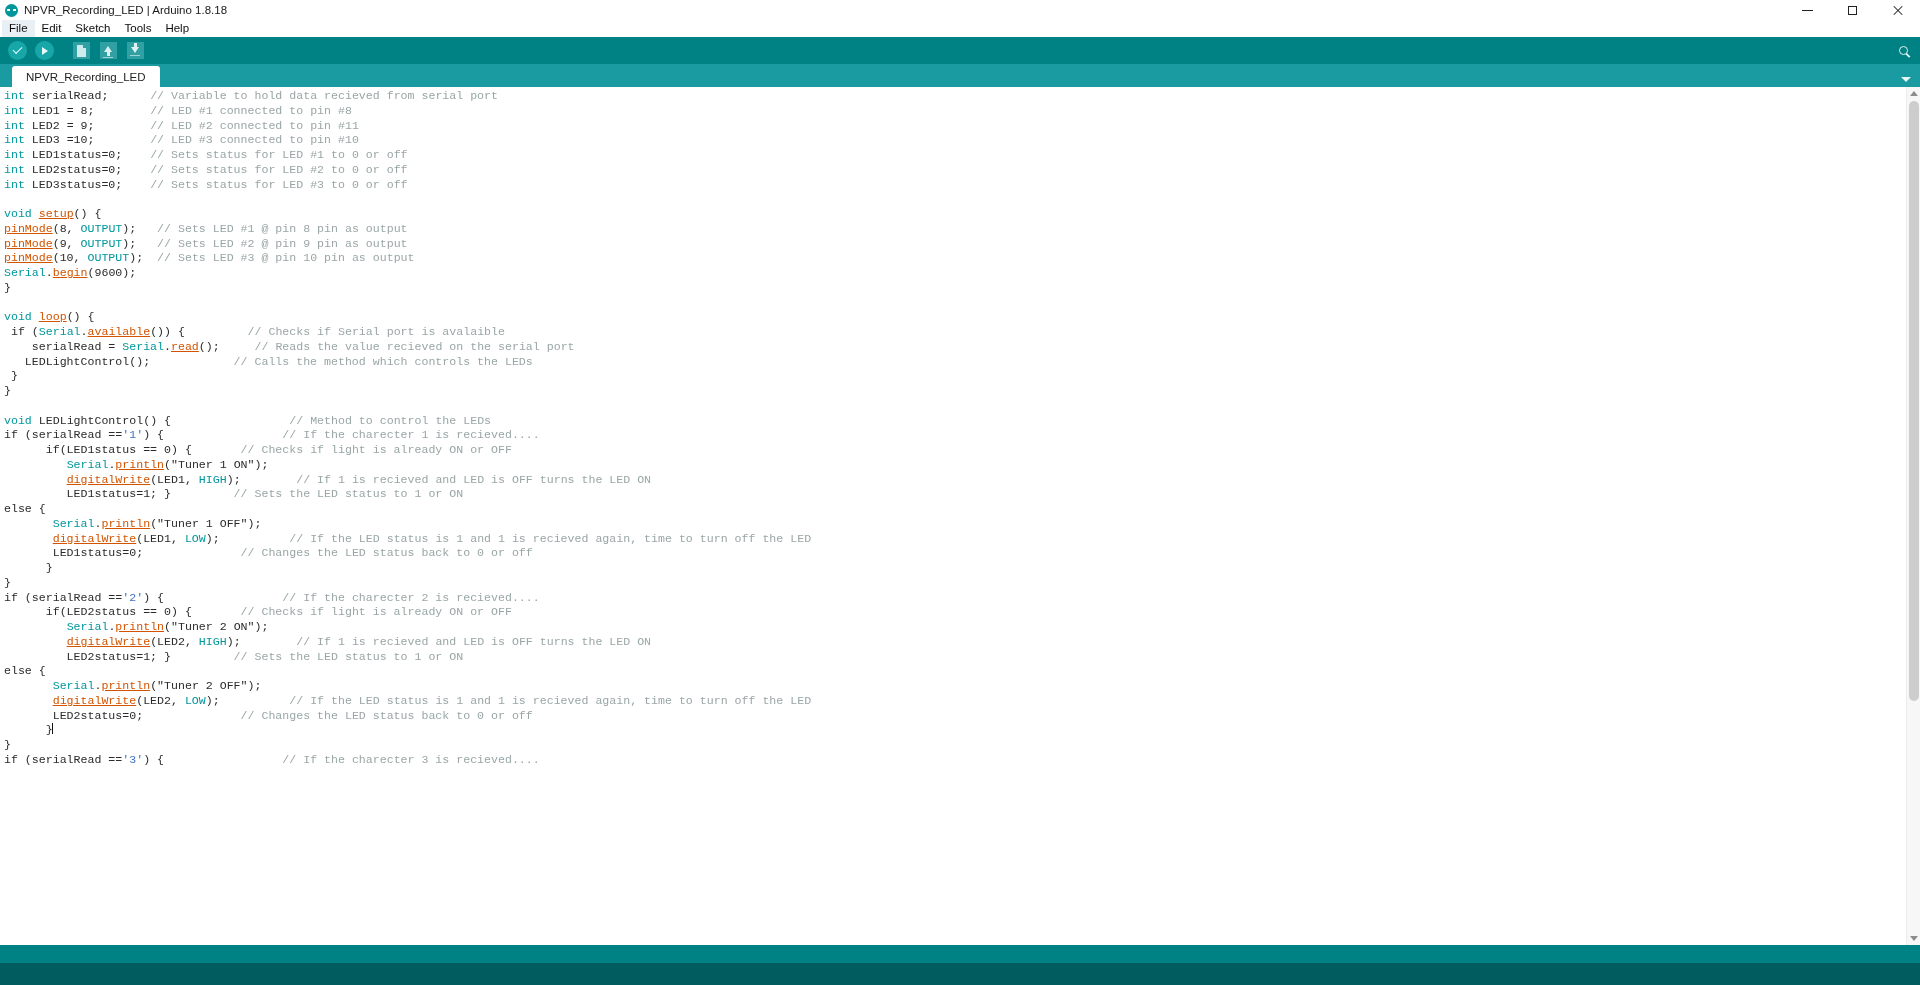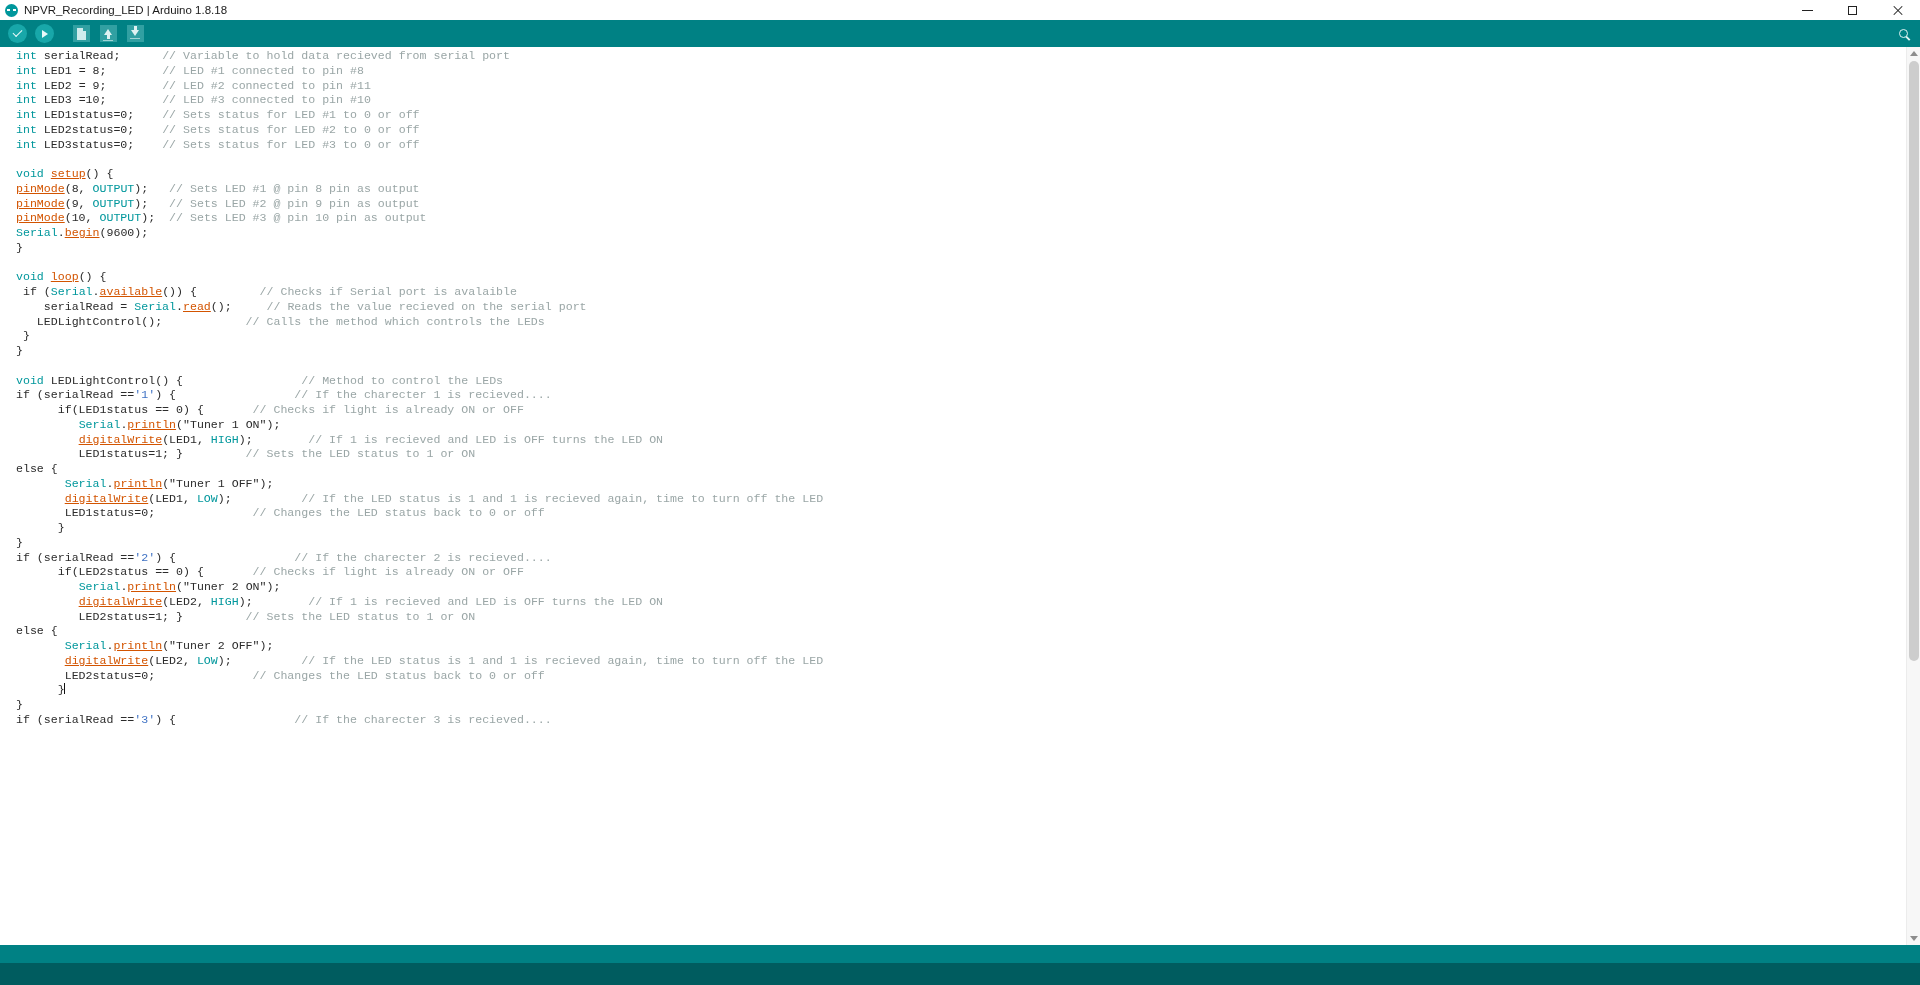--- a/index.html
+++ b/index.html
@@ -132,21 +132,21 @@
     border-left: 5px solid transparent; border-right: 5px solid transparent;
     border-top: 5px solid #e7f6f6;
   }
 
   
   .editor-wrap {
     flex: 1 1 auto; background: #ffffff; position: relative; overflow: hidden;
     display: flex;
   }
   .code {
-    flex: 1 1 auto; padding: 2px 0 0 16px;
+    flex: 1 1 auto; padding: 2px 0 0 4px;
     font-family: "Liberation Mono", "DejaVu Sans Mono", monospace;
     font-size: 11.6px; line-height: 14.75px; color: #2b2b2b;
     white-space: pre; overflow: hidden;
   }
   .ln { height: 14.75px; white-space: pre; }
   .k  { color: #00979c; }          
   .f  { color: #d35400; text-decoration: underline; }          
   .c  { color: #9aa6a6; }          
   .s  { color: #2b2b2b; }          
   .ch { color: #3f72c4; }          
@@ -199,20 +199,27 @@
         </div>
       <div class="win-btn">
           <span class="wb-max"></span>
         </div>
       <div class="win-btn close">
           <span class="wb-close"></span>
         </div>
     </div>
   </div>
 
+  <div class="menubar">
+    <div class="menu-item active">File</div>
+    <div class="menu-item">Edit</div>
+    <div class="menu-item">Sketch</div>
+    <div class="menu-item">Tools</div>
+    <div class="menu-item">Help</div>
+  </div>
 
   <div class="toolbar">
     <div class="tb-btn">
       <span class="circ">
           <span class="chk"></span>
         </span>
     </div>
     <div class="tb-btn">
       <span class="circ">
           <span class="arrow-r"></span>
@@ -237,20 +244,24 @@
             <span class="arr-stem"></span>
             <span class="arr-base"></span>
           </span>
         </span>
     </div>
     <div class="serial-btn">
       <span class="magnifier"></span>
     </div>
   </div>
 
+  <div class="tabbar">
+    <div class="tab">NPVR_Recording_LED</div>
+    <span class="tab-chevron"></span>
+  </div>
 
   <div class="editor-wrap">
     <div class="code" id="code"><div class="ln"><span class="k">int </span><span class="p">serialRead;      </span><span class="c">// Variable to hold data recieved from serial port</span></div><div class="ln"><span class="k">int </span><span class="p">LED1 = 8;        </span><span class="c">// LED #1 connected to pin #8</span></div><div class="ln"><span class="k">int </span><span class="p">LED2 = 9;        </span><span class="c">// LED #2 connected to pin #11</span></div><div class="ln"><span class="k">int </span><span class="p">LED3 =10;        </span><span class="c">// LED #3 connected to pin #10</span></div><div class="ln"><span class="k">int </span><span class="p">LED1status=0;    </span><span class="c">// Sets status for LED #1 to 0 or off</span></div><div class="ln"><span class="k">int </span><span class="p">LED2status=0;    </span><span class="c">// Sets status for LED #2 to 0 or off</span></div><div class="ln"><span class="k">int </span><span class="p">LED3status=0;    </span><span class="c">// Sets status for LED #3 to 0 or off</span></div><div class="ln">&nbsp;</div><div class="ln"><span class="k">void </span><span class="f">setup</span><span class="p">() {</span></div><div class="ln"><span class="f">pinMode</span><span class="p">(8, </span><span class="k">OUTPUT</span><span class="p">);   </span><span class="c">// Sets LED #1 @ pin 8 pin as output</span></div><div class="ln"><span class="f">pinMode</span><span class="p">(9, </span><span class="k">OUTPUT</span><span class="p">);   </span><span class="c">// Sets LED #2 @ pin 9 pin as output</span></div><div class="ln"><span class="f">pinMode</span><span class="p">(10, </span><span class="k">OUTPUT</span><span class="p">);  </span><span class="c">// Sets LED #3 @ pin 10 pin as output</span></div><div class="ln"><span class="k">Serial</span><span class="p">.</span><span class="f">begin</span><span class="p">(9600);</span></div><div class="ln"><span class="p">}</span></div><div class="ln">&nbsp;</div><div class="ln"><span class="k">void </span><span class="f">loop</span><span class="p">() {</span></div><div class="ln"><span class="p"> if (</span><span class="k">Serial</span><span class="p">.</span><span class="f">available</span><span class="p">()) {         </span><span class="c">// Checks if Serial port is avalaible</span></div><div class="ln"><span class="p">    serialRead = </span><span class="k">Serial</span><span class="p">.</span><span class="f">read</span><span class="p">();     </span><span class="c">// Reads the value recieved on the serial port</span></div><div class="ln"><span class="p">   LEDLightControl();            </span><span class="c">// Calls the method which controls the LEDs</span></div><div class="ln"><span class="p"> }</span></div><div class="ln"><span class="p">}</span></div><div class="ln">&nbsp;</div><div class="ln"><span class="k">void </span><span class="p">LEDLightControl</span><span class="p">() {                 </span><span class="c">// Method to control the LEDs</span></div><div class="ln"><span class="p">if (serialRead ==</span><span class="ch">'1'</span><span class="p">) {                 </span><span class="c">// If the charecter 1 is recieved....</span></div><div class="ln"><span class="p">      if(LED1status == 0) {       </span><span class="c">// Checks if light is already ON or OFF</span></div><div class="ln"><span class="p">         </span><span class="k">Serial</span><span class="p">.</span><span class="f">println</span><span class="p">(</span><span class="s">"Tuner 1 ON"</span><span class="p">);</span></div><div class="ln"><span class="p">         </span><span class="f">digitalWrite</span><span class="p">(LED1, </span><span class="k">HIGH</span><span class="p">);        </span><span class="c">// If 1 is recieved and LED is OFF turns the LED ON</span></div><div class="ln"><span class="p">         LED1status=1; }         </span><span class="c">// Sets the LED status to 1 or ON</span></div><div class="ln"><span class="p">else {</span></div><div class="ln"><span class="p">       </span><span class="k">Serial</span><span class="p">.</span><span class="f">println</span><span class="p">(</span><span class="s">"Tuner 1 OFF"</span><span class="p">);</span></div><div class="ln"><span class="p">       </span><span class="f">digitalWrite</span><span class="p">(LED1, </span><span class="k">LOW</span><span class="p">);          </span><span class="c">// If the LED status is 1 and 1 is recieved again, time to turn off the LED</span></div><div class="ln"><span class="p">       LED1status=0;              </span><span class="c">// Changes the LED status back to 0 or off</span></div><div class="ln"><span class="p">      }</span></div><div class="ln"><span class="p">}</span></div><div class="ln"><span class="p">if (serialRead ==</span><span class="ch">'2'</span><span class="p">) {                 </span><span class="c">// If the charecter 2 is recieved....</span></div><div class="ln"><span class="p">      if(LED2status == 0) {       </span><span class="c">// Checks if light is already ON or OFF</span></div><div class="ln"><span class="p">         </span><span class="k">Serial</span><span class="p">.</span><span class="f">println</span><span class="p">(</span><span class="s">"Tuner 2 ON"</span><span class="p">);</span></div><div class="ln"><span class="p">         </span><span class="f">digitalWrite</span><span class="p">(LED2, </span><span class="k">HIGH</span><span class="p">);        </span><span class="c">// If 1 is recieved and LED is OFF turns the LED ON</span></div><div class="ln"><span class="p">         LED2status=1; }         </span><span class="c">// Sets the LED status to 1 or ON</span></div><div class="ln"><span class="p">else {</span></div><div class="ln"><span class="p">       </span><span class="k">Serial</span><span class="p">.</span><span class="f">println</span><span class="p">(</span><span class="s">"Tuner 2 OFF"</span><span class="p">);</span></div><div class="ln"><span class="p">       </span><span class="f">digitalWrite</span><span class="p">(LED2, </span><span class="k">LOW</span><span class="p">);          </span><span class="c">// If the LED status is 1 and 1 is recieved again, time to turn off the LED</span></div><div class="ln"><span class="p">       LED2status=0;              </span><span class="c">// Changes the LED status back to 0 or off</span></div><div class="ln"><span class="p">      }</span><span class="caret"></span></div><div class="ln"><span class="p">}</span></div><div class="ln"><span class="p">if (serialRead ==</span><span class="ch">'3'</span><span class="p">) {                 </span><span class="c">// If the charecter 3 is recieved....</span></div></div>
     <div class="vscroll">
       <span class="vs-arrow vs-up"></span>
       <div class="vthumb"></div>
       <span class="vs-arrow vs-dn"></span>
     </div>
   </div>
 

